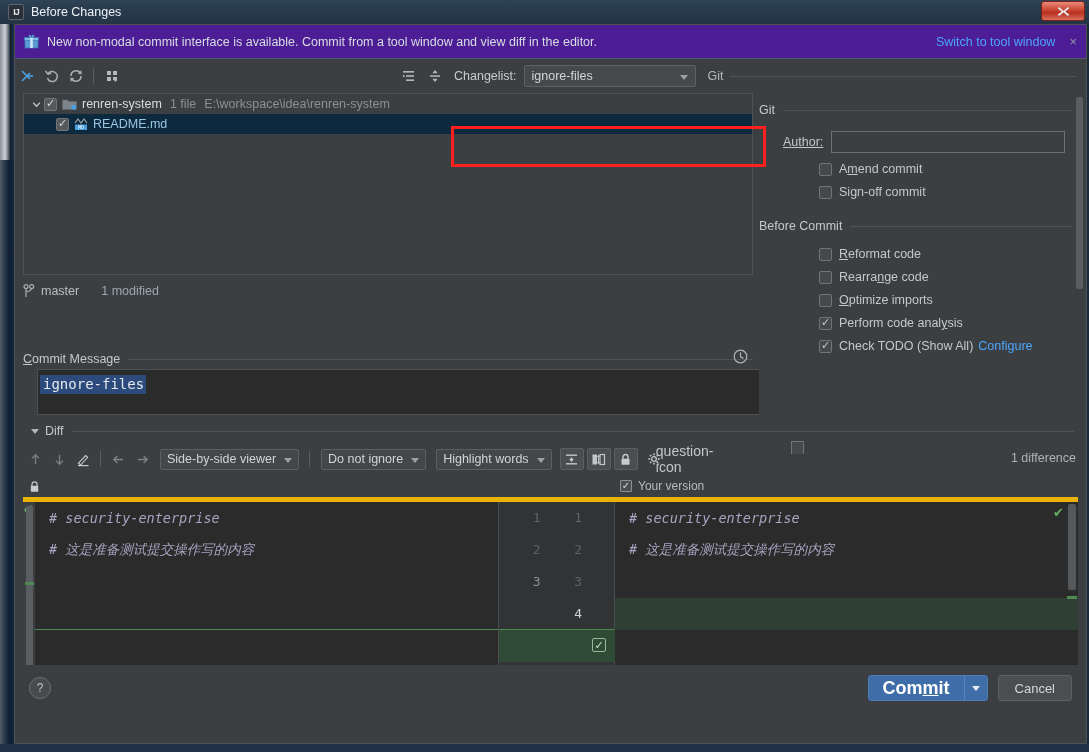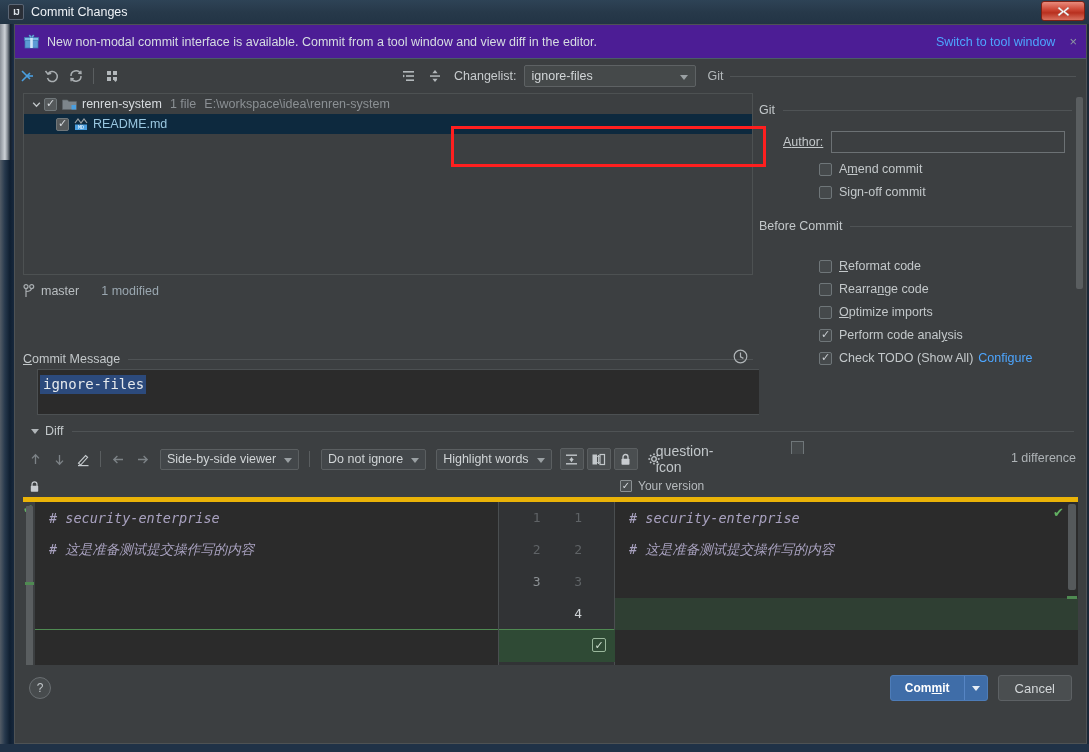--- a/index.html
+++ b/index.html
@@ -323,21 +323,21 @@
     width: 22px; height: 22px; border-radius: 50%;
     border: 1px solid #6a6f72; background: #474b4d;
     display: flex; align-items: center; justify-content: center;
     color: #c0c5c8; font-size: 12px; margin-left: 14px;
   }
   .btn-commit {
     height: 26px; background: #3f6da8; border: 1px solid #4d7cb8; border-radius: 3px;
     display: flex; align-items: center; margin-left: auto;
   }
   .btn-commit .lbl {
-    color: #ffffff; font-size: 12px; font-weight: bold; padding: 0 14px;
+    color: #ffffff; font-size: 18px; font-weight: bold; padding: 0 14px;
   }
   .btn-commit .lbl u { text-decoration: underline; }
   .btn-commit .split { width: 1px; height: 24px; background: #5685c4; }
   .btn-commit .arr {
     width: 22px; display: flex; align-items: center; justify-content: center;
   }
   .btn-commit .arr i {
     width: 0; height: 0; border-left: 4px solid transparent;
     border-right: 4px solid transparent; border-top: 5px solid #e6edf5;
   }
@@ -350,21 +350,21 @@
 </style>
 </head>
 <body>
 
 <div class="desktop-left"></div>
 <div class="desktop-left-lower"></div>
 <div class="desktop-bottom"></div>
 
 <div class="titlebar">
   <div class="title-icon">IJ</div>
-  <div class="title-text">Commit Changes</div>
+  <div class="title-text">Before Changes</div>
   <div class="win-close">
     <svg width="13" height="11" viewBox="0 0 13 11">
       <path d="M2 1 L6.5 5 L11 1 L12 2.5 L8 5.5 L12 8.5 L11 10 L6.5 6.2 L2 10 L1 8.5 L5 5.5 L1 2.5 Z" fill="#ffffff" stroke="#b0b0b0" stroke-width="0.5"></path>
     </svg>
   </div>
 </div>
 
 <div class="window-frame">
 
   <div class="notif">
@@ -670,21 +670,21 @@
       <div class="opt-row">
         <span class="opt-cbx"></span>
         <span class="opt-label">Si<u>g</u>n-off commit</span>
       </div>
 
       <div class="grp-head" style="margin-top:20px">
         <span class="grp-label">Before Commit</span>
         <span class="grp-line"></span>
       </div>
 
-      <div class="opt-row" style="margin-top:26px">
+      <div class="opt-row" style="margin-top:14px">
         <span class="opt-cbx"></span>
         <span class="opt-label"><u>R</u>eformat code</span>
       </div>
       <div class="opt-row">
         <span class="opt-cbx"></span>
         <span class="opt-label">Rearra<u>n</u>ge code</span>
       </div>
       <div class="opt-row">
         <span class="opt-cbx"></span>
         <span class="opt-label"><u>O</u>ptimize imports</span>

